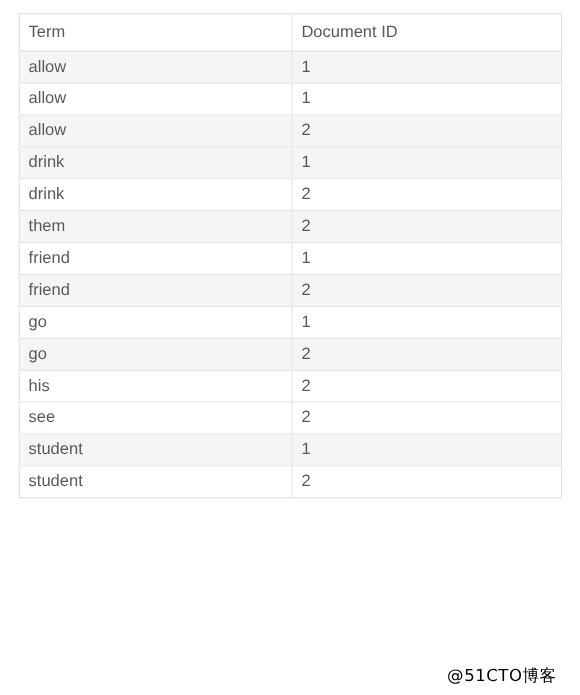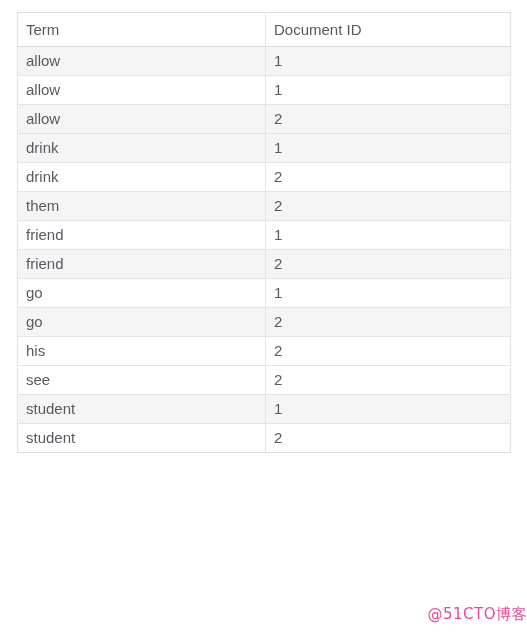--- a/index.html
+++ b/index.html
@@ -71,24 +71,24 @@
   table.index-table tbody tr.row-even td {
     background: #ffffff;
   }
 
   table.index-table tbody tr:last-child td {
     border-bottom: 1px solid #e0e0e0;
   }
 
   #watermark {
     position: absolute;
-    right: 0;
+    right: 21px;
     bottom: 8px;
     font-size: 15px;
-    color: #ec4899;
+    color: #000000;
     font-family: "DejaVu Sans", sans-serif;
     letter-spacing: 0.5px;
     user-select: none;
     pointer-events: none;
   }
 </style>
 </head>
 <body>
 
 <div id="table-wrap">

